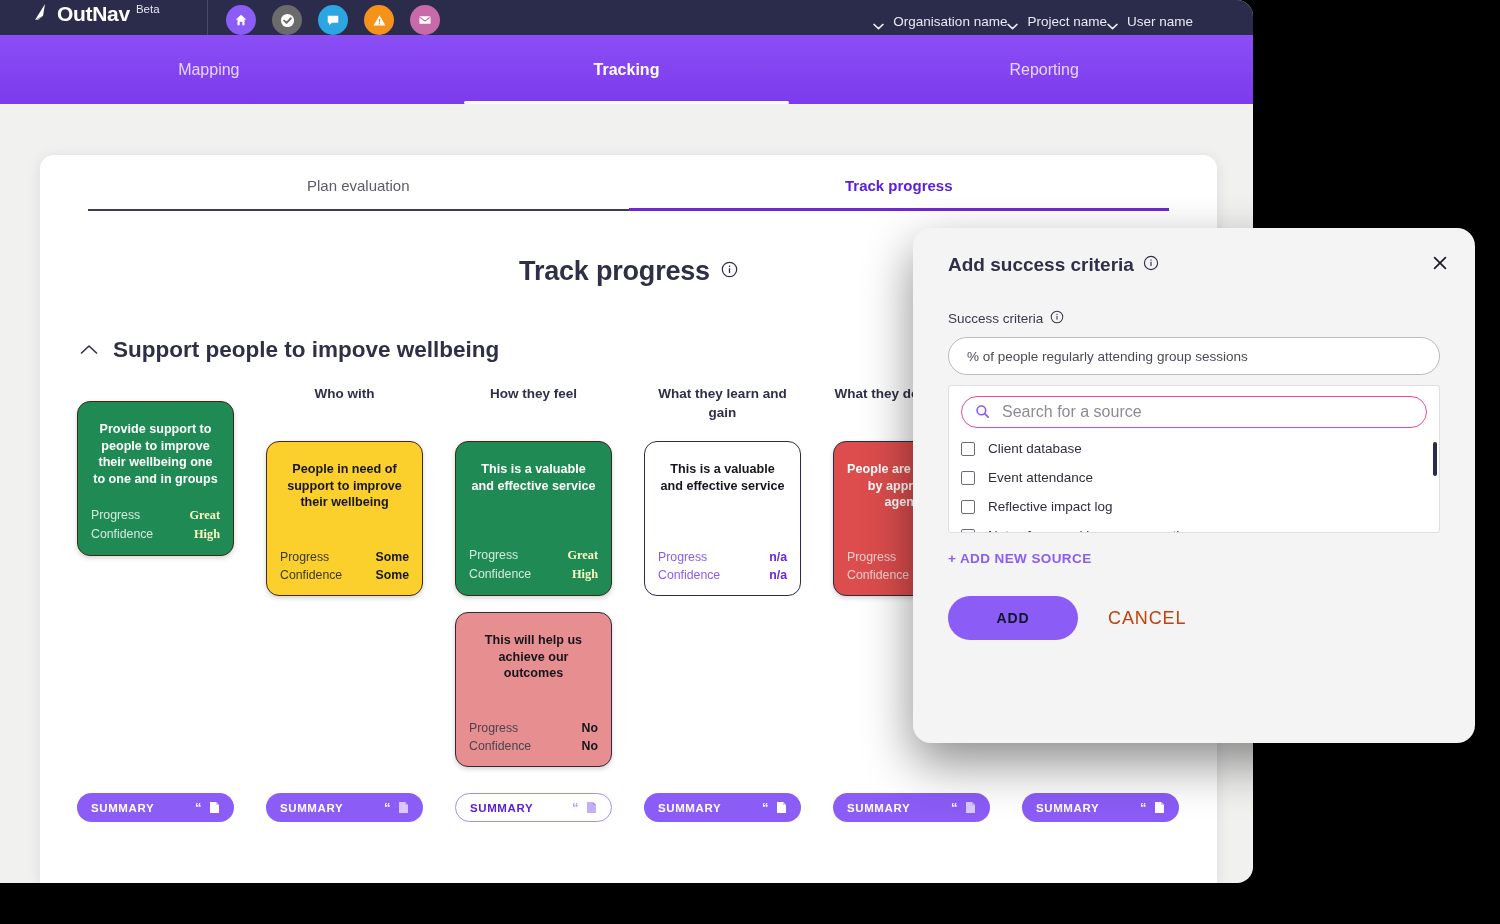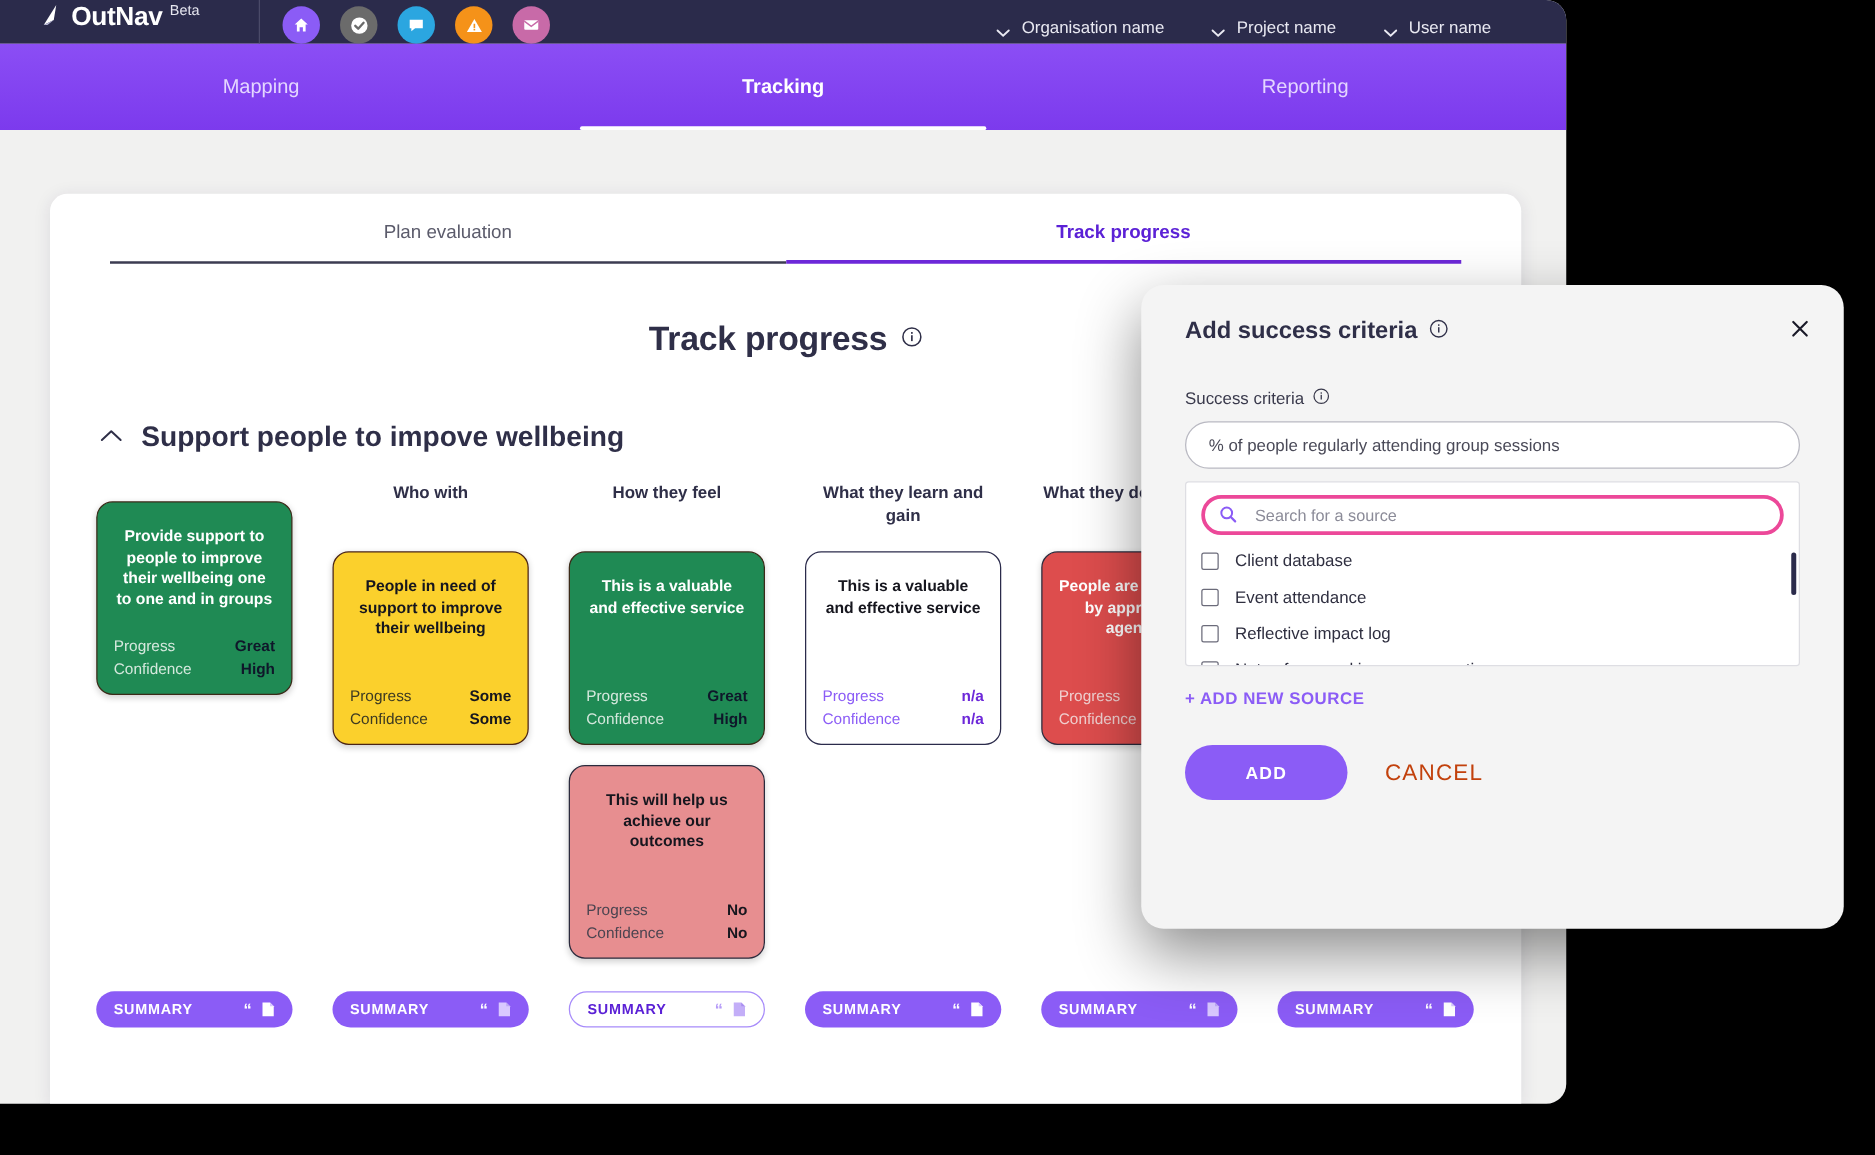--- a/index.html
+++ b/index.html
@@ -60,21 +60,21 @@
   .qi {
     width: 30px; height: 30px; border-radius: 50%;
     display: flex; align-items: center; justify-content: center;
     color: #fff; font-size: 14px; line-height: 1;
   }
   .qi svg { display:block; }
 
   .topnav-right {
     position: absolute;
     right: 60px; top: 0; height: 43px;
-    display: flex; align-items: center; gap: 38px;
+    display: flex; align-items: center; 
   }
   .tn-item {
     display: flex; align-items: center; gap: 9px;
     color: #e9e9f2; font-size: 13.5px;
   }
   .chev { width: 11px; height: 7px; }
 
   
   .mainnav {
     height: 69px;
@@ -186,21 +186,21 @@
   .box-metrics { font-size: 12.3px; }
   .metric-row {
     display: flex; justify-content: space-between;
     padding: 2px 2px;
   }
   .metric-val { font-weight: 700; }
 
   .box.green  { background: #1f8a54; border: 1.5px solid #3b2a18; }
   .box.green .box-title { color: #fff; }
   .box.green .metric-lab { color: #d5e8dd; }
-  .box.green .metric-val { color: #0f172a; }
+  .box.green .metric-val { color: #fef9c3; font-family: Liberation Serif, serif; }
 
   .box.yellow { background: #fbd02c; border: 1.5px solid #4a2416; }
   .box.yellow .box-title { color: #16161e; }
   .box.yellow .metric-lab { color: #3d3a22; }
   .box.yellow .metric-val { color: #16161e; }
 
   .box.red { background: #dd4d4d; border: 1.5px solid #2b2b3d; }
   .box.red .box-title { color: #fff; }
   .box.red .metric-lab { color: #f0cfcf; }
   .box.red .metric-val { color: #ffffff; }
@@ -293,24 +293,24 @@
     position: relative;
     overflow: hidden;
   }
   .search-wrap {
     position: relative;
     height: 32px;
   }
   .search-input {
     width: 100%; height: 32px;
     border-radius: 16px;
-    border: 3px solid #ec4899;
+    border: 1px solid #ec4899;
     background: #fff;
     padding: 0 14px 0 40px;
-    font-size: 13px;
+    font-size: 16px;
     color: #3a3a4c;
     font-family: "Liberation Sans", sans-serif;
     outline: none;
   }
   .search-input::placeholder { color: #8b8b98; }
   .search-icon {
     position: absolute; left: 14px; top: 8px;
     width: 15px; height: 15px; color: #8b5cf6;
   }
   .src-list { margin-top: 6px; }
@@ -343,21 +343,21 @@
     letter-spacing: .4px;
   }
   .dlg-actions {
     margin-top: 30px;
     display: flex; align-items: center; gap: 30px;
   }
   .btn-add {
     width: 130px; height: 44px;
     border-radius: 22px;
     background: #8b5cf6;
-    color: #ffffff;
+    color: #0f172a;
     font-size: 14px;
     font-weight: 700;
     letter-spacing: .9px;
     display: flex; align-items: center; justify-content: center;
     border: none;
     font-family: "Liberation Sans", sans-serif;
   }
   .btn-cancel {
     background: none; border: none;
     color: #c2410c;

